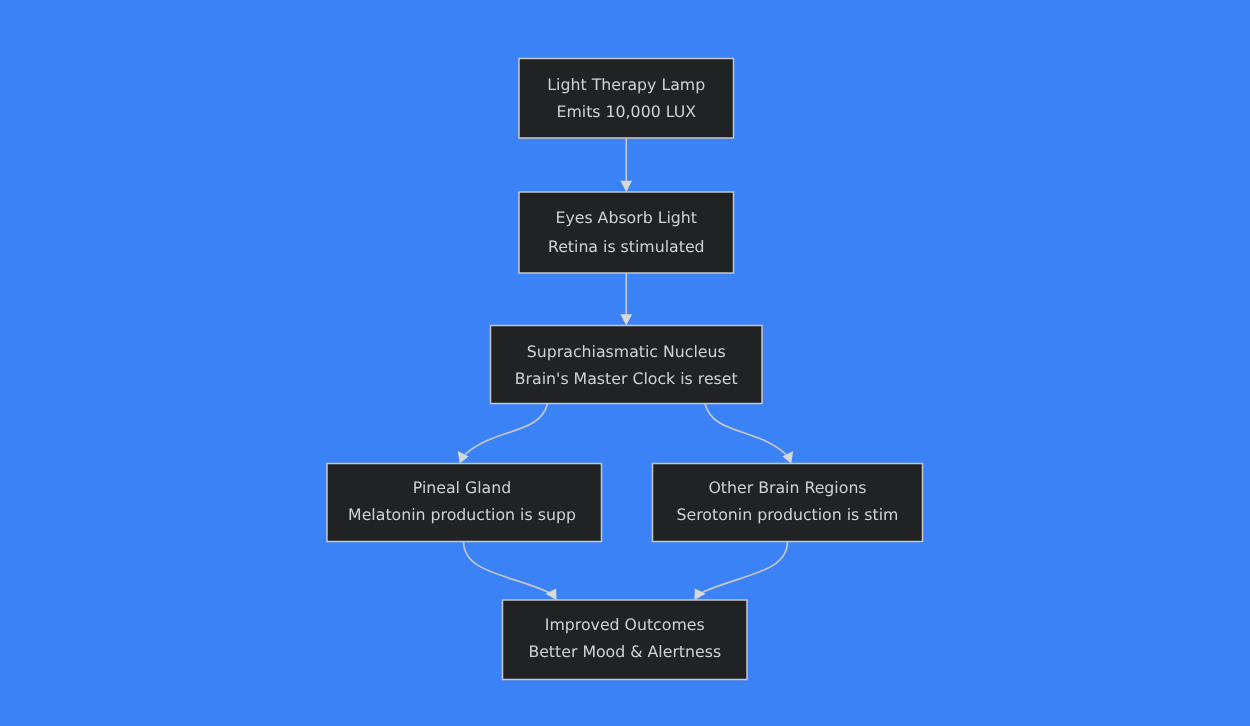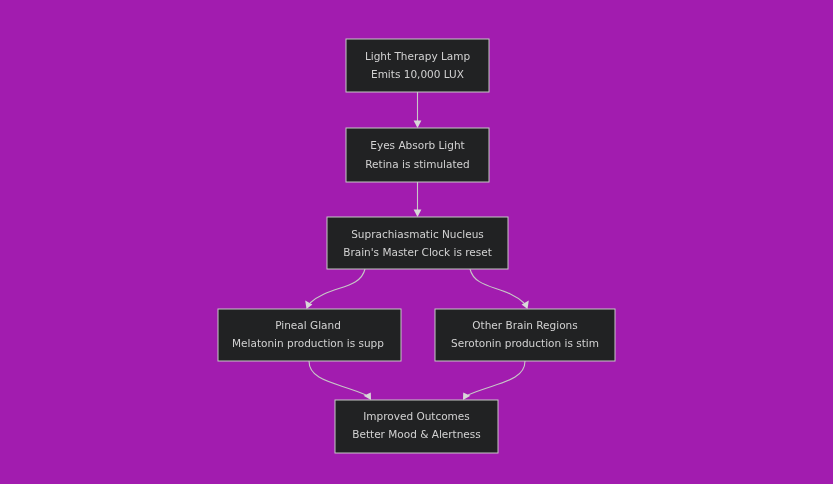--- a/index.html
+++ b/index.html
@@ -10,21 +10,21 @@
   body {
     width: 833px;
     height: 484px;
     overflow: hidden;
     font-family: "DejaVu Sans", sans-serif;
   }
   #flowchart-root {
     position: relative;
     width: 833px;
     height: 484px;
-    background: #a21caf;
+    background: #3b82f6;
     text-align: center;
   }
   #flow-svg {
     position: absolute;
     left: 0;
     top: 0;
     width: 833px;
     height: 484px;
     display: block;
   }

